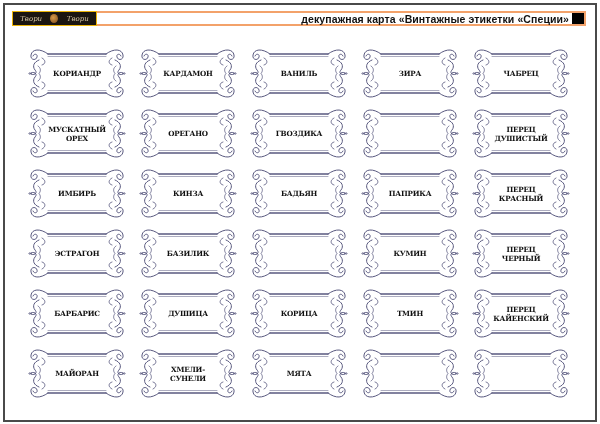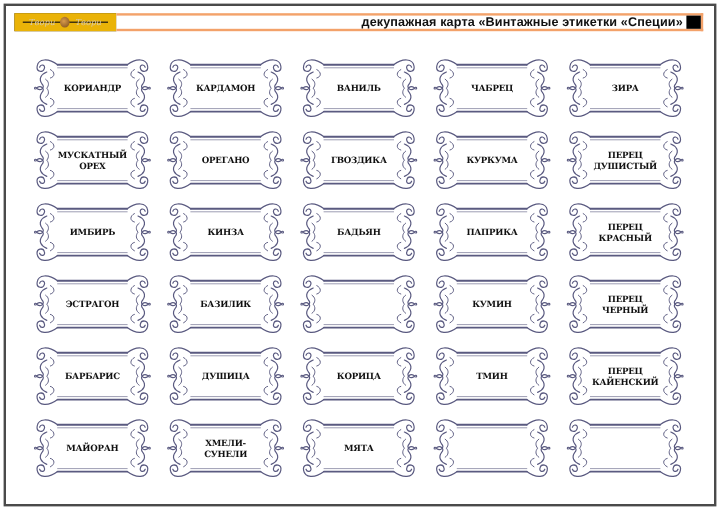--- a/index.html
+++ b/index.html
@@ -1,19 +1,19 @@
 <!DOCTYPE html>
 <html><head>
 <meta charset="utf-8">
 <style>
   html, body { margin:0; padding:0; }
   body { width:600px; height:424px; background:#ffffff; position:relative; overflow:hidden; font-family:"Liberation Sans", sans-serif; }
   .page-border { position:absolute; left:3px; top:3px; width:590px; height:415px; border:2px solid #4a4a4a; box-sizing:content-box; }
   .header { position:absolute; left:12px; top:11px; width:574px; height:15px; display:flex; }
-  .logo { width:85px; height:15px; background:#1a1510; border:7px solid #eab308; box-sizing:border-box; display:flex; align-items:center; justify-content:space-around; padding:0 3px; }
+  .logo { width:85px; height:15px; background:#1a1510; border:1px solid #eab308; box-sizing:border-box; display:flex; align-items:center; justify-content:space-around; padding:0 3px; }
   .logo-text { font-family:"DejaVu Serif", serif; font-style:italic; font-size:7px; color:#d9c9a8; }
   .logo-emblem { width:8px; height:9px; border-radius:50%; background:radial-gradient(circle at 40% 40%, #d89a4a, #7a4a1a); }
   .title-bar { flex:1; height:15px; border:2px solid #f3a26a; border-left:none; box-sizing:border-box; display:flex; align-items:center; justify-content:flex-end; background:#fff; }
   .title-text { font-weight:bold; font-size:10.5px; color:#111; white-space:nowrap; padding-right:3px; letter-spacing:0.1px; }
   .title-square { width:12px; height:11px; background:#000; }
   .grid { position:absolute; left:26px; top:46px; display:grid; grid-template-columns:repeat(5, 102px); grid-template-rows:repeat(6, 55px); column-gap:9px; row-gap:5px; }
   .label { position:relative; width:102px; height:55px; }
   .label svg { position:absolute; left:0; top:0; width:102px; height:55px; }
   .label-text { position:absolute; left:20px; right:20px; top:9px; bottom:9px; display:flex; align-items:center; justify-content:center; text-align:center; font-family:"DejaVu Serif", serif; font-weight:bold; font-size:7.2px; line-height:9px; color:#111; letter-spacing:-0.2px; text-transform:uppercase; white-space:pre-line; }
 </style>
@@ -146,51 +146,51 @@
         <path d="M80 8 C88 2, 96 3, 97 9 C98 14, 92 15, 91 11 C90 8, 94 7, 95 10" stroke-width="1"></path>
         <path d="M89 14 C94 16, 96 20, 93 24 C90 27, 94 30, 97 28" stroke-width="1"></path>
         <path d="M97 27.5 C100 25, 100 30, 97 27.5 Z" stroke-width="0.9"></path>
         <path d="M89 41 C94 39, 96 35, 93 31 C90 28, 94 25, 97 27" stroke-width="1"></path>
         <path d="M80 47 C88 53, 96 52, 97 46 C98 41, 92 40, 91 44 C90 47, 94 48, 95 45" stroke-width="1"></path>
         <path d="M86 12 C82 14, 82 18, 86 19" stroke-width="0.8"></path>
         <path d="M86 43 C82 41, 82 37, 86 36" stroke-width="0.8"></path>
         <path d="M90 20 C87 22, 87 25, 89 27.5 C87 30, 87 33, 90 35" stroke-width="0.8"></path>
       </g>
     </svg>
+    <span class="label-text">ЗИРА</span>
+  </div>
+    <div class="label">
+    <svg viewBox="0 0 102 55">
+      <g fill="none" stroke="#5a5a80" stroke-linecap="round">
+
+        <line x1="22" y1="8" x2="80" y2="8" stroke-width="1.6"></line>
+        <line x1="22" y1="10.5" x2="80" y2="10.5" stroke-width="0.5"></line>
+        <line x1="22" y1="47" x2="80" y2="47" stroke-width="1.6"></line>
+        <line x1="22" y1="44.5" x2="80" y2="44.5" stroke-width="0.5"></line>
+
+        <path d="M22 8 C14 2, 6 3, 5 9 C4 14, 10 15, 11 11 C12 8, 8 7, 7 10" stroke-width="1"></path>
+        <path d="M13 14 C8 16, 6 20, 9 24 C12 27, 8 30, 5 28" stroke-width="1"></path>
+        <path d="M5 27.5 C2 25, 2 30, 5 27.5 Z" stroke-width="0.9"></path>
+        <path d="M13 41 C8 39, 6 35, 9 31 C12 28, 8 25, 5 27" stroke-width="1"></path>
+        <path d="M22 47 C14 53, 6 52, 5 46 C4 41, 10 40, 11 44 C12 47, 8 48, 7 45" stroke-width="1"></path>
+        <path d="M16 12 C20 14, 20 18, 16 19" stroke-width="0.8"></path>
+        <path d="M16 43 C20 41, 20 37, 16 36" stroke-width="0.8"></path>
+        <path d="M12 20 C15 22, 15 25, 13 27.5 C15 30, 15 33, 12 35" stroke-width="0.8"></path>
+
+        <path d="M80 8 C88 2, 96 3, 97 9 C98 14, 92 15, 91 11 C90 8, 94 7, 95 10" stroke-width="1"></path>
+        <path d="M89 14 C94 16, 96 20, 93 24 C90 27, 94 30, 97 28" stroke-width="1"></path>
+        <path d="M97 27.5 C100 25, 100 30, 97 27.5 Z" stroke-width="0.9"></path>
+        <path d="M89 41 C94 39, 96 35, 93 31 C90 28, 94 25, 97 27" stroke-width="1"></path>
+        <path d="M80 47 C88 53, 96 52, 97 46 C98 41, 92 40, 91 44 C90 47, 94 48, 95 45" stroke-width="1"></path>
+        <path d="M86 12 C82 14, 82 18, 86 19" stroke-width="0.8"></path>
+        <path d="M86 43 C82 41, 82 37, 86 36" stroke-width="0.8"></path>
+        <path d="M90 20 C87 22, 87 25, 89 27.5 C87 30, 87 33, 90 35" stroke-width="0.8"></path>
+      </g>
+    </svg>
     <span class="label-text">ЧАБРЕЦ</span>
-  </div>
-    <div class="label">
-    <svg viewBox="0 0 102 55">
-      <g fill="none" stroke="#5a5a80" stroke-linecap="round">
-
-        <line x1="22" y1="8" x2="80" y2="8" stroke-width="1.6"></line>
-        <line x1="22" y1="10.5" x2="80" y2="10.5" stroke-width="0.5"></line>
-        <line x1="22" y1="47" x2="80" y2="47" stroke-width="1.6"></line>
-        <line x1="22" y1="44.5" x2="80" y2="44.5" stroke-width="0.5"></line>
-
-        <path d="M22 8 C14 2, 6 3, 5 9 C4 14, 10 15, 11 11 C12 8, 8 7, 7 10" stroke-width="1"></path>
-        <path d="M13 14 C8 16, 6 20, 9 24 C12 27, 8 30, 5 28" stroke-width="1"></path>
-        <path d="M5 27.5 C2 25, 2 30, 5 27.5 Z" stroke-width="0.9"></path>
-        <path d="M13 41 C8 39, 6 35, 9 31 C12 28, 8 25, 5 27" stroke-width="1"></path>
-        <path d="M22 47 C14 53, 6 52, 5 46 C4 41, 10 40, 11 44 C12 47, 8 48, 7 45" stroke-width="1"></path>
-        <path d="M16 12 C20 14, 20 18, 16 19" stroke-width="0.8"></path>
-        <path d="M16 43 C20 41, 20 37, 16 36" stroke-width="0.8"></path>
-        <path d="M12 20 C15 22, 15 25, 13 27.5 C15 30, 15 33, 12 35" stroke-width="0.8"></path>
-
-        <path d="M80 8 C88 2, 96 3, 97 9 C98 14, 92 15, 91 11 C90 8, 94 7, 95 10" stroke-width="1"></path>
-        <path d="M89 14 C94 16, 96 20, 93 24 C90 27, 94 30, 97 28" stroke-width="1"></path>
-        <path d="M97 27.5 C100 25, 100 30, 97 27.5 Z" stroke-width="0.9"></path>
-        <path d="M89 41 C94 39, 96 35, 93 31 C90 28, 94 25, 97 27" stroke-width="1"></path>
-        <path d="M80 47 C88 53, 96 52, 97 46 C98 41, 92 40, 91 44 C90 47, 94 48, 95 45" stroke-width="1"></path>
-        <path d="M86 12 C82 14, 82 18, 86 19" stroke-width="0.8"></path>
-        <path d="M86 43 C82 41, 82 37, 86 36" stroke-width="0.8"></path>
-        <path d="M90 20 C87 22, 87 25, 89 27.5 C87 30, 87 33, 90 35" stroke-width="0.8"></path>
-      </g>
-    </svg>
-    <span class="label-text">ЗИРА</span>
   </div>
     <div class="label">
     <svg viewBox="0 0 102 55">
       <g fill="none" stroke="#5a5a80" stroke-linecap="round">
 
         <line x1="22" y1="8" x2="80" y2="8" stroke-width="1.6"></line>
         <line x1="22" y1="10.5" x2="80" y2="10.5" stroke-width="0.5"></line>
         <line x1="22" y1="47" x2="80" y2="47" stroke-width="1.6"></line>
         <line x1="22" y1="44.5" x2="80" y2="44.5" stroke-width="0.5"></line>
 
@@ -297,21 +297,20 @@
         <path d="M80 8 C88 2, 96 3, 97 9 C98 14, 92 15, 91 11 C90 8, 94 7, 95 10" stroke-width="1"></path>
         <path d="M89 14 C94 16, 96 20, 93 24 C90 27, 94 30, 97 28" stroke-width="1"></path>
         <path d="M97 27.5 C100 25, 100 30, 97 27.5 Z" stroke-width="0.9"></path>
         <path d="M89 41 C94 39, 96 35, 93 31 C90 28, 94 25, 97 27" stroke-width="1"></path>
         <path d="M80 47 C88 53, 96 52, 97 46 C98 41, 92 40, 91 44 C90 47, 94 48, 95 45" stroke-width="1"></path>
         <path d="M86 12 C82 14, 82 18, 86 19" stroke-width="0.8"></path>
         <path d="M86 43 C82 41, 82 37, 86 36" stroke-width="0.8"></path>
         <path d="M90 20 C87 22, 87 25, 89 27.5 C87 30, 87 33, 90 35" stroke-width="0.8"></path>
       </g>
     </svg>
-    <span class="label-text">КУРКУМА</span>
   </div>
     <div class="label">
     <svg viewBox="0 0 102 55">
       <g fill="none" stroke="#5a5a80" stroke-linecap="round">
 
         <line x1="22" y1="8" x2="80" y2="8" stroke-width="1.6"></line>
         <line x1="22" y1="10.5" x2="80" y2="10.5" stroke-width="0.5"></line>
         <line x1="22" y1="47" x2="80" y2="47" stroke-width="1.6"></line>
         <line x1="22" y1="44.5" x2="80" y2="44.5" stroke-width="0.5"></line>
 

